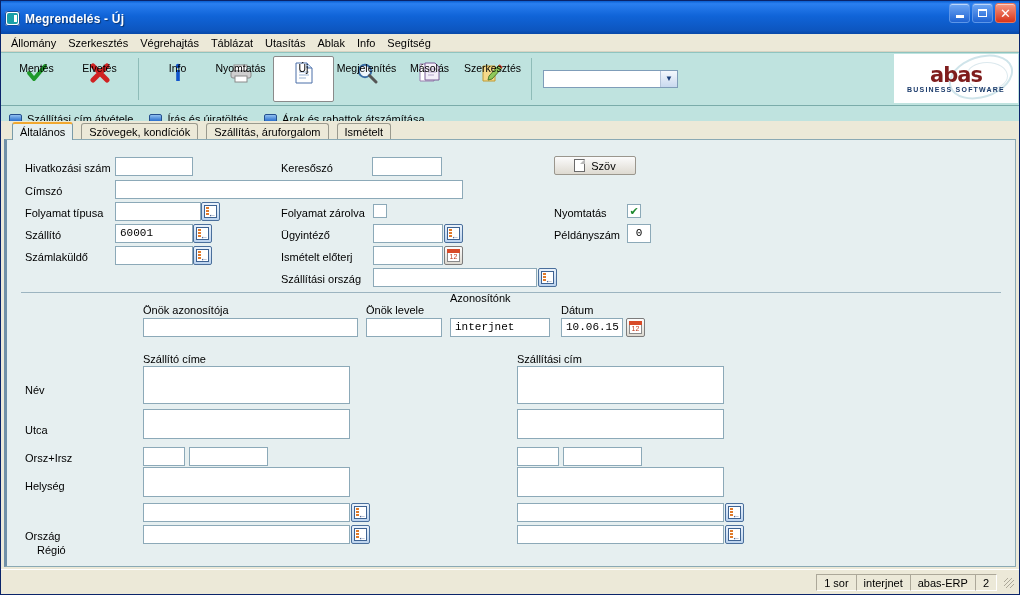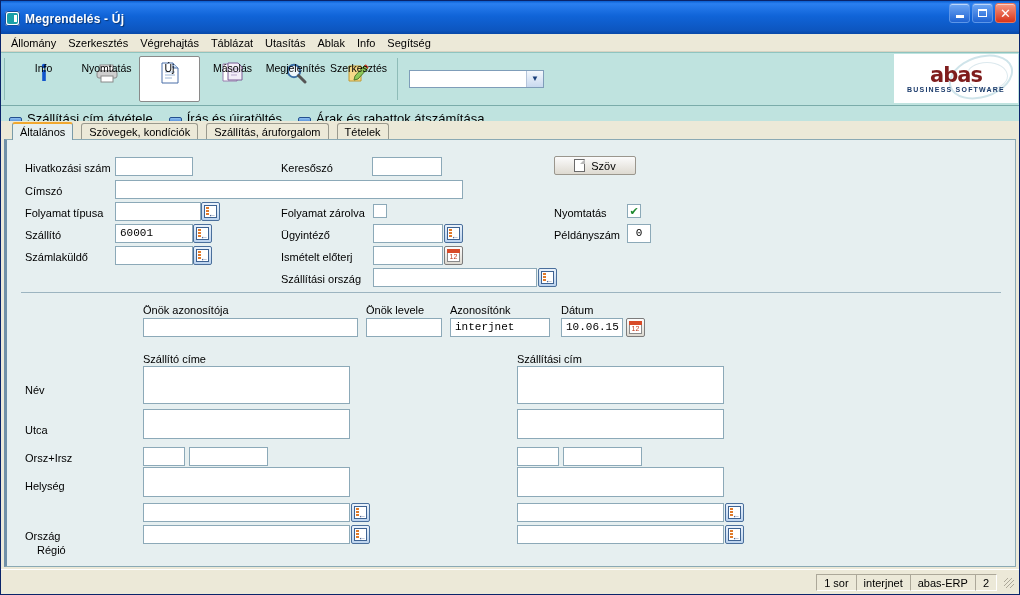--- a/index.html
+++ b/index.html
@@ -94,21 +94,21 @@
     position:absolute;right:1px;top:1px;width:124px;height:49px;background:#fff;
     display:flex;flex-direction:column;align-items:center;justify-content:center;
     overflow:hidden;
   }
   
   .actionbar{
     height:25px;background:#bfe3df;
     border-bottom:1px solid #7aacaa;
     display:flex;align-items:center;padding-left:8px;gap:16px;
   }
-  .act{display:flex;align-items:flex-end;gap:5px;font-size:13px;}
+  .act{display:flex;align-items:center;gap:5px;font-size:11px;}
   .act .bico{
     width:13px;height:9px;border-radius:2px;
     background:linear-gradient(to bottom,#8fc0f0,#1a62c8);
     border:1px solid #24508f;box-sizing:border-box;
   }
   
   .content{
     position:absolute;left:0;right:0;top:120px;bottom:27px;
     background:#ece9d8;padding:0 3px;box-sizing:border-box;
   }
@@ -264,20 +264,38 @@
     <span>Szerkesztés</span>
     <span>Végrehajtás</span>
     <span>Táblázat</span>
     <span>Utasítás</span>
     <span>Ablak</span>
     <span>Info</span>
     <span>Segítség</span>
   </div>
 
   <div class="toolbar">
+    <div class="tgroup">
+      <div class="tbtn">
+        <div class="ico">
+          <svg width="22" height="20" viewBox="0 0 22 20">
+              <path d="M3 10 L8 16 L19 3" stroke="#1f9a2a" stroke-width="4" fill="none" stroke-linecap="round" stroke-linejoin="round"></path>
+            </svg>
+        </div>
+        <div class="lbl">Mentés</div>
+      </div>
+      <div class="tbtn">
+        <div class="ico">
+          <svg width="22" height="20" viewBox="0 0 22 20">
+              <path d="M4 3 L18 17 M18 3 L4 17" stroke="#cf2222" stroke-width="5" fill="none" stroke-linecap="round"></path>
+            </svg>
+        </div>
+        <div class="lbl">Elvetés</div>
+      </div>
+    </div>
     <div class="tsep"></div>
     <div class="tgroup">
       <div class="tbtn">
         <div class="ico">
           <svg width="14" height="20" viewBox="0 0 14 20">
               <circle cx="7" cy="3" r="2.2" fill="#1155cc"></circle>
               <rect x="5.2" y="7" width="3.6" height="11" fill="#1155cc"></rect>
             </svg>
         </div>
         <div class="lbl">Info</div>
@@ -298,35 +316,35 @@
             <path d="M2 1 H13 L18 6 V21 H2 Z" fill="#ffffff" stroke="#4a6fa8"></path>
             <path d="M13 1 V6 H18" fill="#cfe0f2" stroke="#4a6fa8"></path>
             <path d="M5 10 H15 M5 13 H15 M5 16 H12" stroke="#9ab4d4" stroke-width="1"></path>
           </svg>
         </div>
         <div class="lbl">Új</div>
       </div>
       <div class="tbtn">
         <div class="ico">
           <svg width="24" height="22" viewBox="0 0 24 22">
+            <circle cx="10" cy="9" r="6.2" fill="#eef6fb" stroke="#3a6ea5" stroke-width="2"></circle>
+            <path d="M14.5 13.5 L21 20" stroke="#555" stroke-width="3" stroke-linecap="round"></path>
+          </svg>
+        </div>
+        <div class="lbl">Megjelenítés</div>
+      </div>
+      <div class="tbtn">
+        <div class="ico">
+          <svg width="24" height="22" viewBox="0 0 24 22">
             <path d="M2 2 H12 L16 6 V19 H2 Z" fill="#ffffff" stroke="#9a7fb0"></path>
             <path d="M7 1 H17 L21 5 V18 H7 Z" fill="#f2eef8" stroke="#7a5f96"></path>
             <path d="M10 7 H18 M10 10 H18 M10 13 H16" stroke="#b8a8cc" stroke-width="1"></path>
           </svg>
         </div>
         <div class="lbl">Másolás</div>
-      </div>
-      <div class="tbtn">
-        <div class="ico">
-          <svg width="24" height="22" viewBox="0 0 24 22">
-            <circle cx="10" cy="9" r="6.2" fill="#eef6fb" stroke="#3a6ea5" stroke-width="2"></circle>
-            <path d="M14.5 13.5 L21 20" stroke="#555" stroke-width="3" stroke-linecap="round"></path>
-          </svg>
-        </div>
-        <div class="lbl">Megjelenítés</div>
       </div>
       <div class="tbtn">
         <div class="ico">
           <svg width="24" height="22" viewBox="0 0 24 22">
             <path d="M2 4 H14 V19 H2 Z" fill="#f5d98a" stroke="#c09a33"></path>
             <path d="M8 14 L18 3 L21 6 L11 17 L7 18 Z" fill="#8fc95a" stroke="#4f7a2a"></path>
             <path d="M18 3 L21 6" stroke="#d04030" stroke-width="2"></path>
           </svg>
         </div>
         <div class="lbl">Szerkesztés</div>
@@ -362,21 +380,21 @@
       <span>Árak és rabattok átszámítása</span>
     </div>
   </div>
 
   <div class="content">
 
     <div class="tabstrip">
       <div class="tab active">Általános</div>
       <div class="tab">Szövegek, kondíciók</div>
       <div class="tab">Szállítás, áruforgalom</div>
-      <div class="tab">Tételek</div>
+      <div class="tab">Ismételt</div>
     </div>
 
     <div class="panel">
       <div class="panel-inner">
 
         <div class="lbl" style="left:18px;top:22px;">Hivatkozási szám</div>
         <div class="fld" style="left:108px;top:17px;width:78px;"></div>
         <div class="lbl" style="left:274px;top:22px;">Keresőszó</div>
         <div class="fld" style="left:365px;top:17px;width:70px;"></div>
         <div class="btn3d" style="left:547px;top:16px;width:82px;justify-content:center;">
@@ -426,21 +444,21 @@
         <div class="pick" style="left:531px;top:128px;">
             <span class="in"></span>
           </div>
 
         <div class="hr" style="top:152px;"></div>
 
         <div class="lbl" style="left:136px;top:164px;">Önök azonosítója</div>
         <div class="fld" style="left:136px;top:178px;width:215px;"></div>
         <div class="lbl" style="left:359px;top:164px;">Önök levele</div>
         <div class="fld" style="left:359px;top:178px;width:76px;"></div>
-        <div class="lbl" style="left:443px;top:164px;text-align:center;">Azonosítónk</div>
+        <div class="lbl" style="left:443px;top:152px;text-align:center;">Azonosítónk</div>
         <div class="fld val" style="left:443px;top:178px;width:100px;">interjnet</div>
         <div class="lbl" style="left:554px;top:164px;">Dátum</div>
         <div class="fld val" style="left:554px;top:178px;width:62px;">10.06.15</div>
         <div class="cal" style="left:619px;top:178px;">
             <span class="in"></span>
           </div>
 
         <div class="grouplbl" style="left:136px;top:213px;">Szállító címe</div>
         <div class="grouplbl" style="left:510px;top:213px;">Szállítási cím</div>
 

